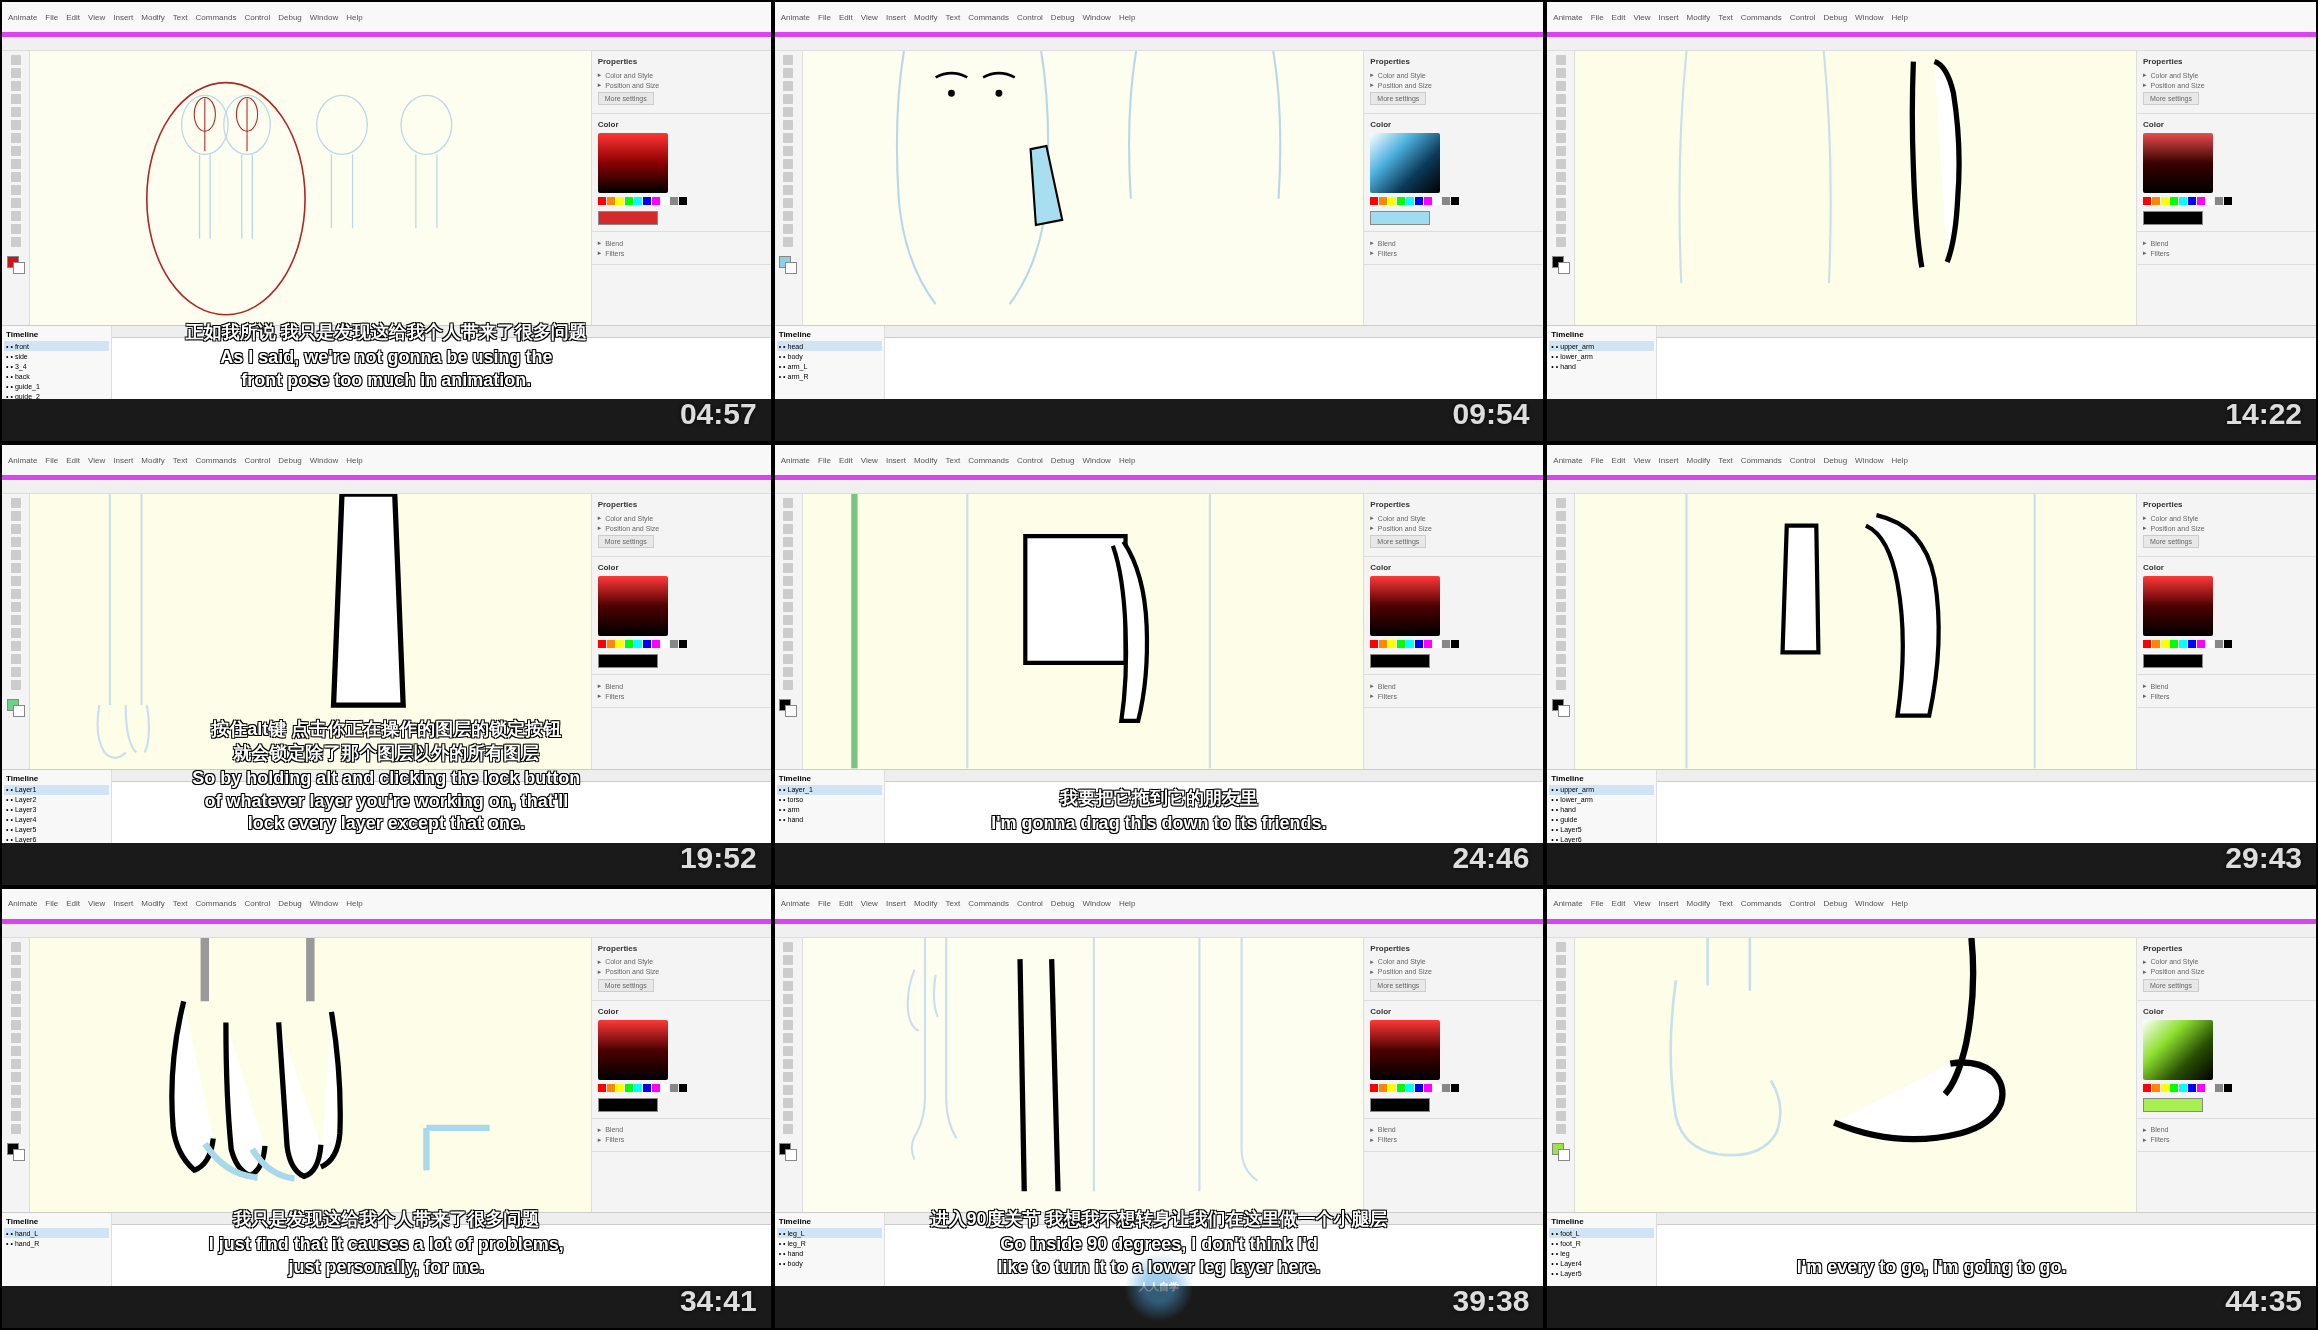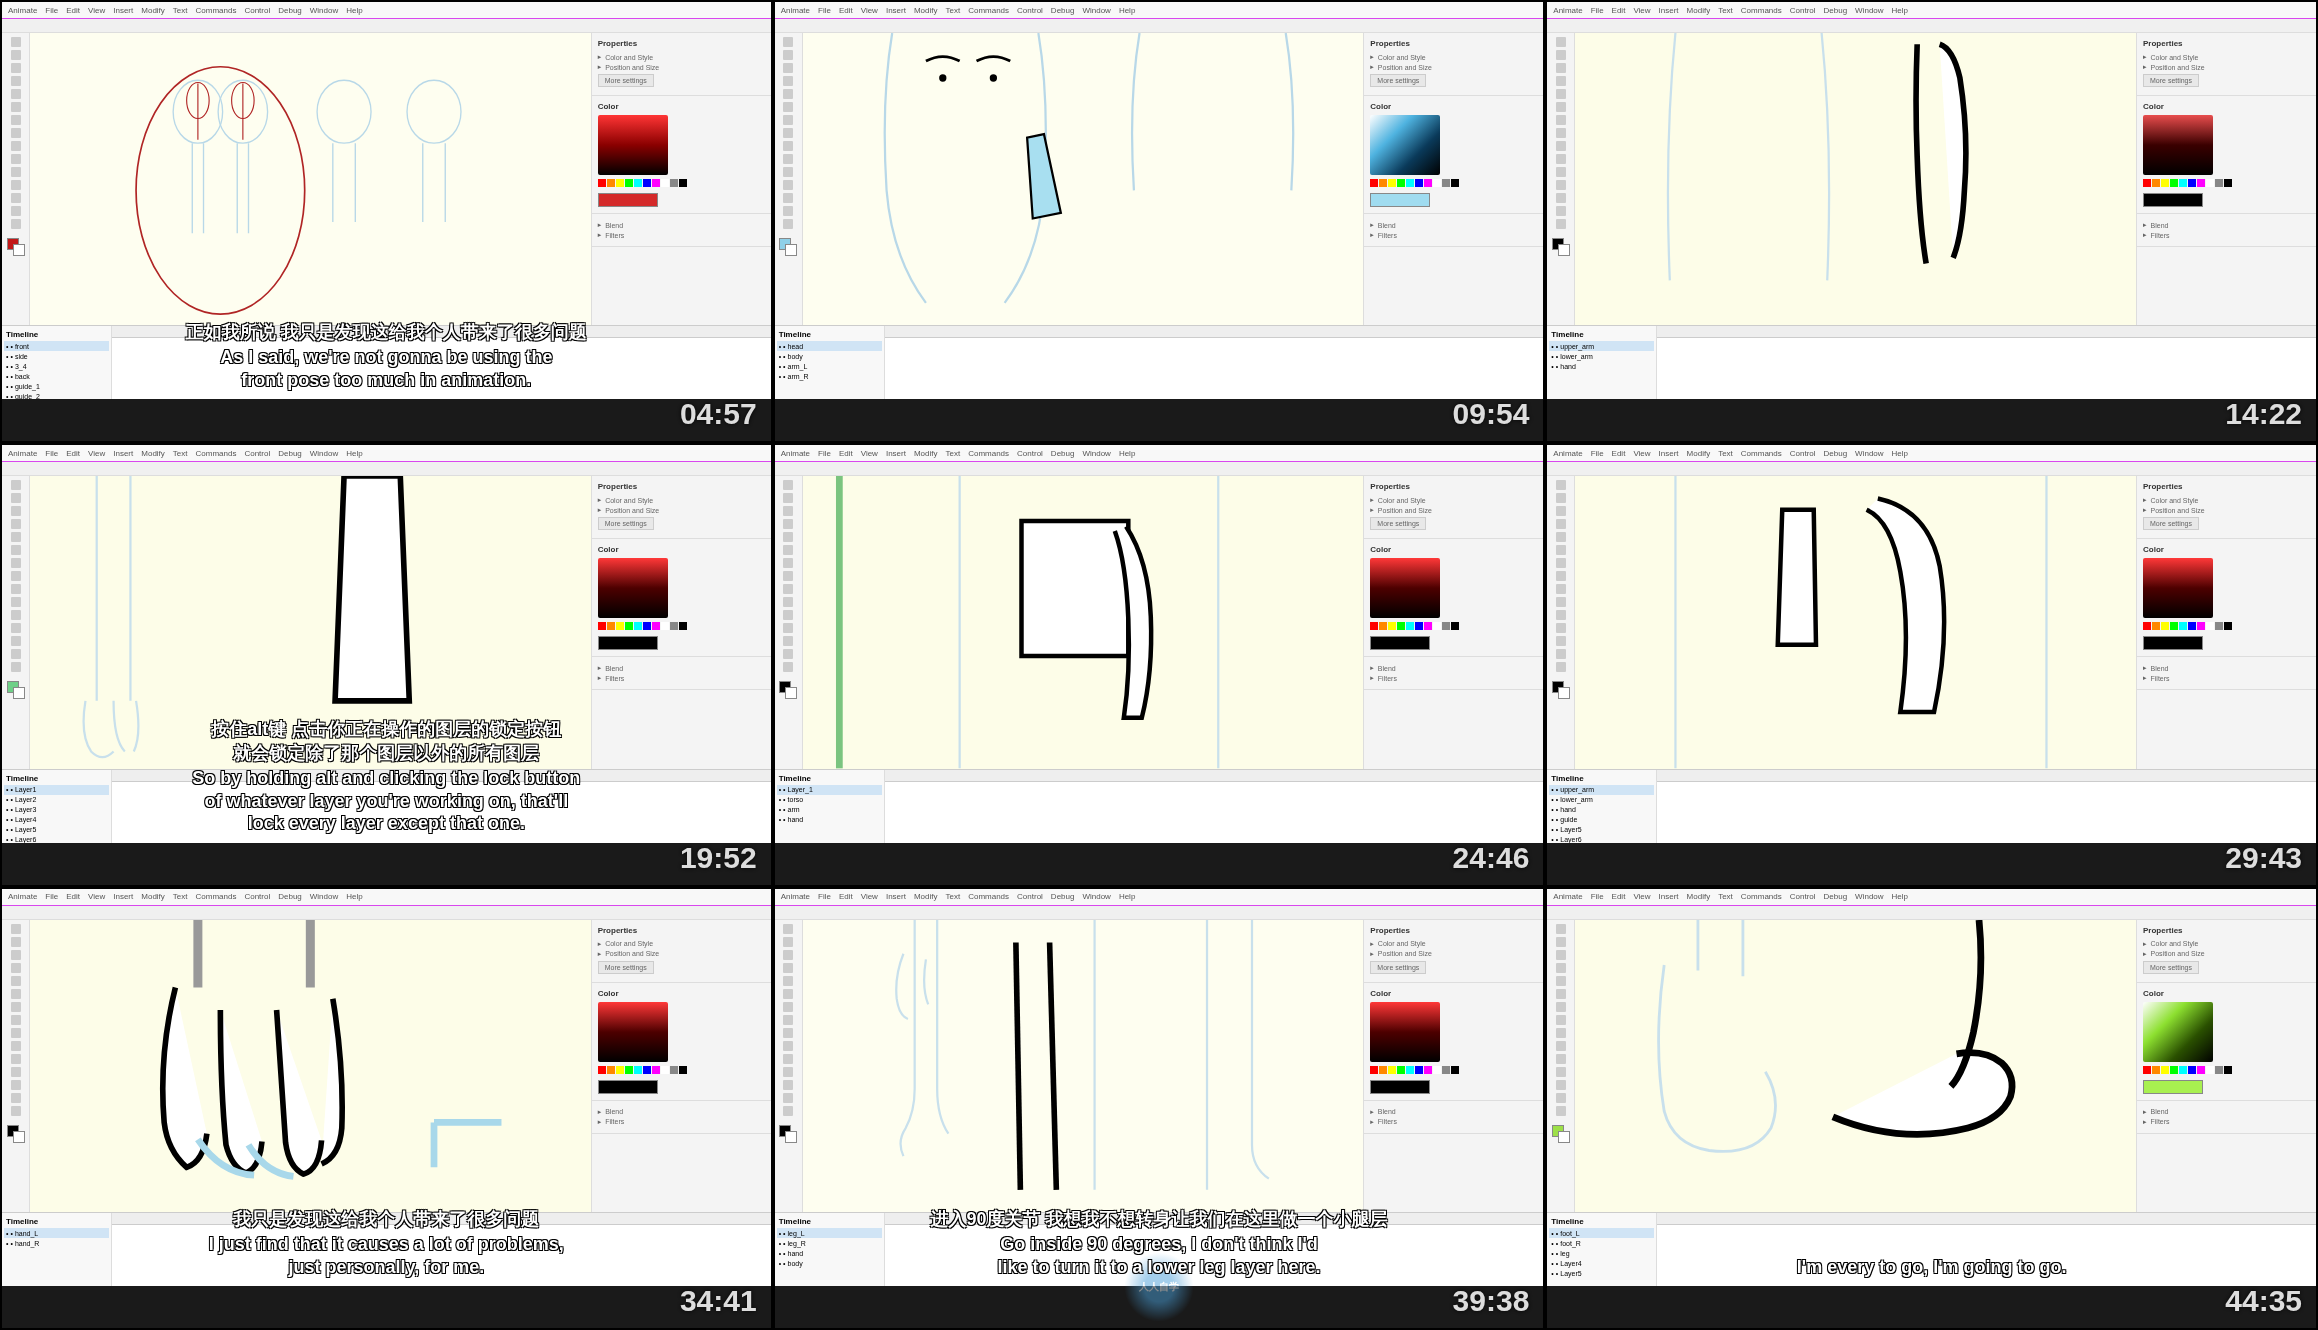--- a/index.html
+++ b/index.html
@@ -1,19 +1,19 @@
 <!DOCTYPE html>
 <html><head>
 <meta charset="utf-8">
 <style>
 *{margin:0;padding:0;box-sizing:border-box;font-family:Arial,sans-serif}
 body{background:#000;width:2318px;height:1330px}
 .grid{display:grid;grid-template-columns:repeat(3,1fr);grid-template-rows:repeat(3,1fr);gap:4px;width:100%;height:100%;padding:2px}
 .tile{position:relative;background:#f5f5f5;overflow:hidden;display:flex;flex-direction:column}
-.menubar{height:16px;background:#f8f8f8;border-bottom:1px solid #d946ef;display:flex;align-items:center;padding:8px 6px;gap:8px;font-size:8px;color:#555}
+.menubar{height:16px;background:#f8f8f8;border-bottom:5px solid #d946ef;display:flex;align-items:center;padding:15px 6px;gap:8px;font-size:8px;color:#555}
 .menubar span{cursor:default}
 .toolbar{height:14px;background:#f0f0f0;border-bottom:1px solid #ddd}
 .main{flex:1;display:flex;position:relative}
 .lefttools{width:28px;background:#f4f4f4;border-right:1px solid #ddd;display:flex;flex-direction:column;align-items:center;padding:4px 0;gap:3px}
 .tool{width:10px;height:10px;background:#ccc;border-radius:1px}
 .colorbox{width:18px;height:18px;margin-top:6px;position:relative}
 .cb1{position:absolute;width:12px;height:12px;border:1px solid #888}
 .cb2{position:absolute;width:12px;height:12px;top:6px;left:6px;border:1px solid #888;background:#fff}
 .canvas{flex:1;background:#fefef0;position:relative;overflow:hidden}
 .canvas.yel{background:#fdfde8}
@@ -657,20 +657,24 @@
             <span>•</span>
             <span>•</span>
             <span>hand</span>
           </div>
         </div>
         <div class="tl-frames">
           <div class="tl-ruler"></div>
         </div>
       </div>
       <div class="bbar"></div>
+      <div class="subtitle">
+        <div class="sub-cn">我要把它拖到它的朋友里</div>
+        <div class="sub-en">I'm gonna drag this down to its friends.</div>
+      </div>
       <div class="timestamp">24:46</div>
     </div>
     <div class="tile">
       <div class="menubar">
         <span>Animate</span>
         <span>File</span>
         <span>Edit</span>
         <span>View</span>
         <span>Insert</span>
         <span>Modify</span>

